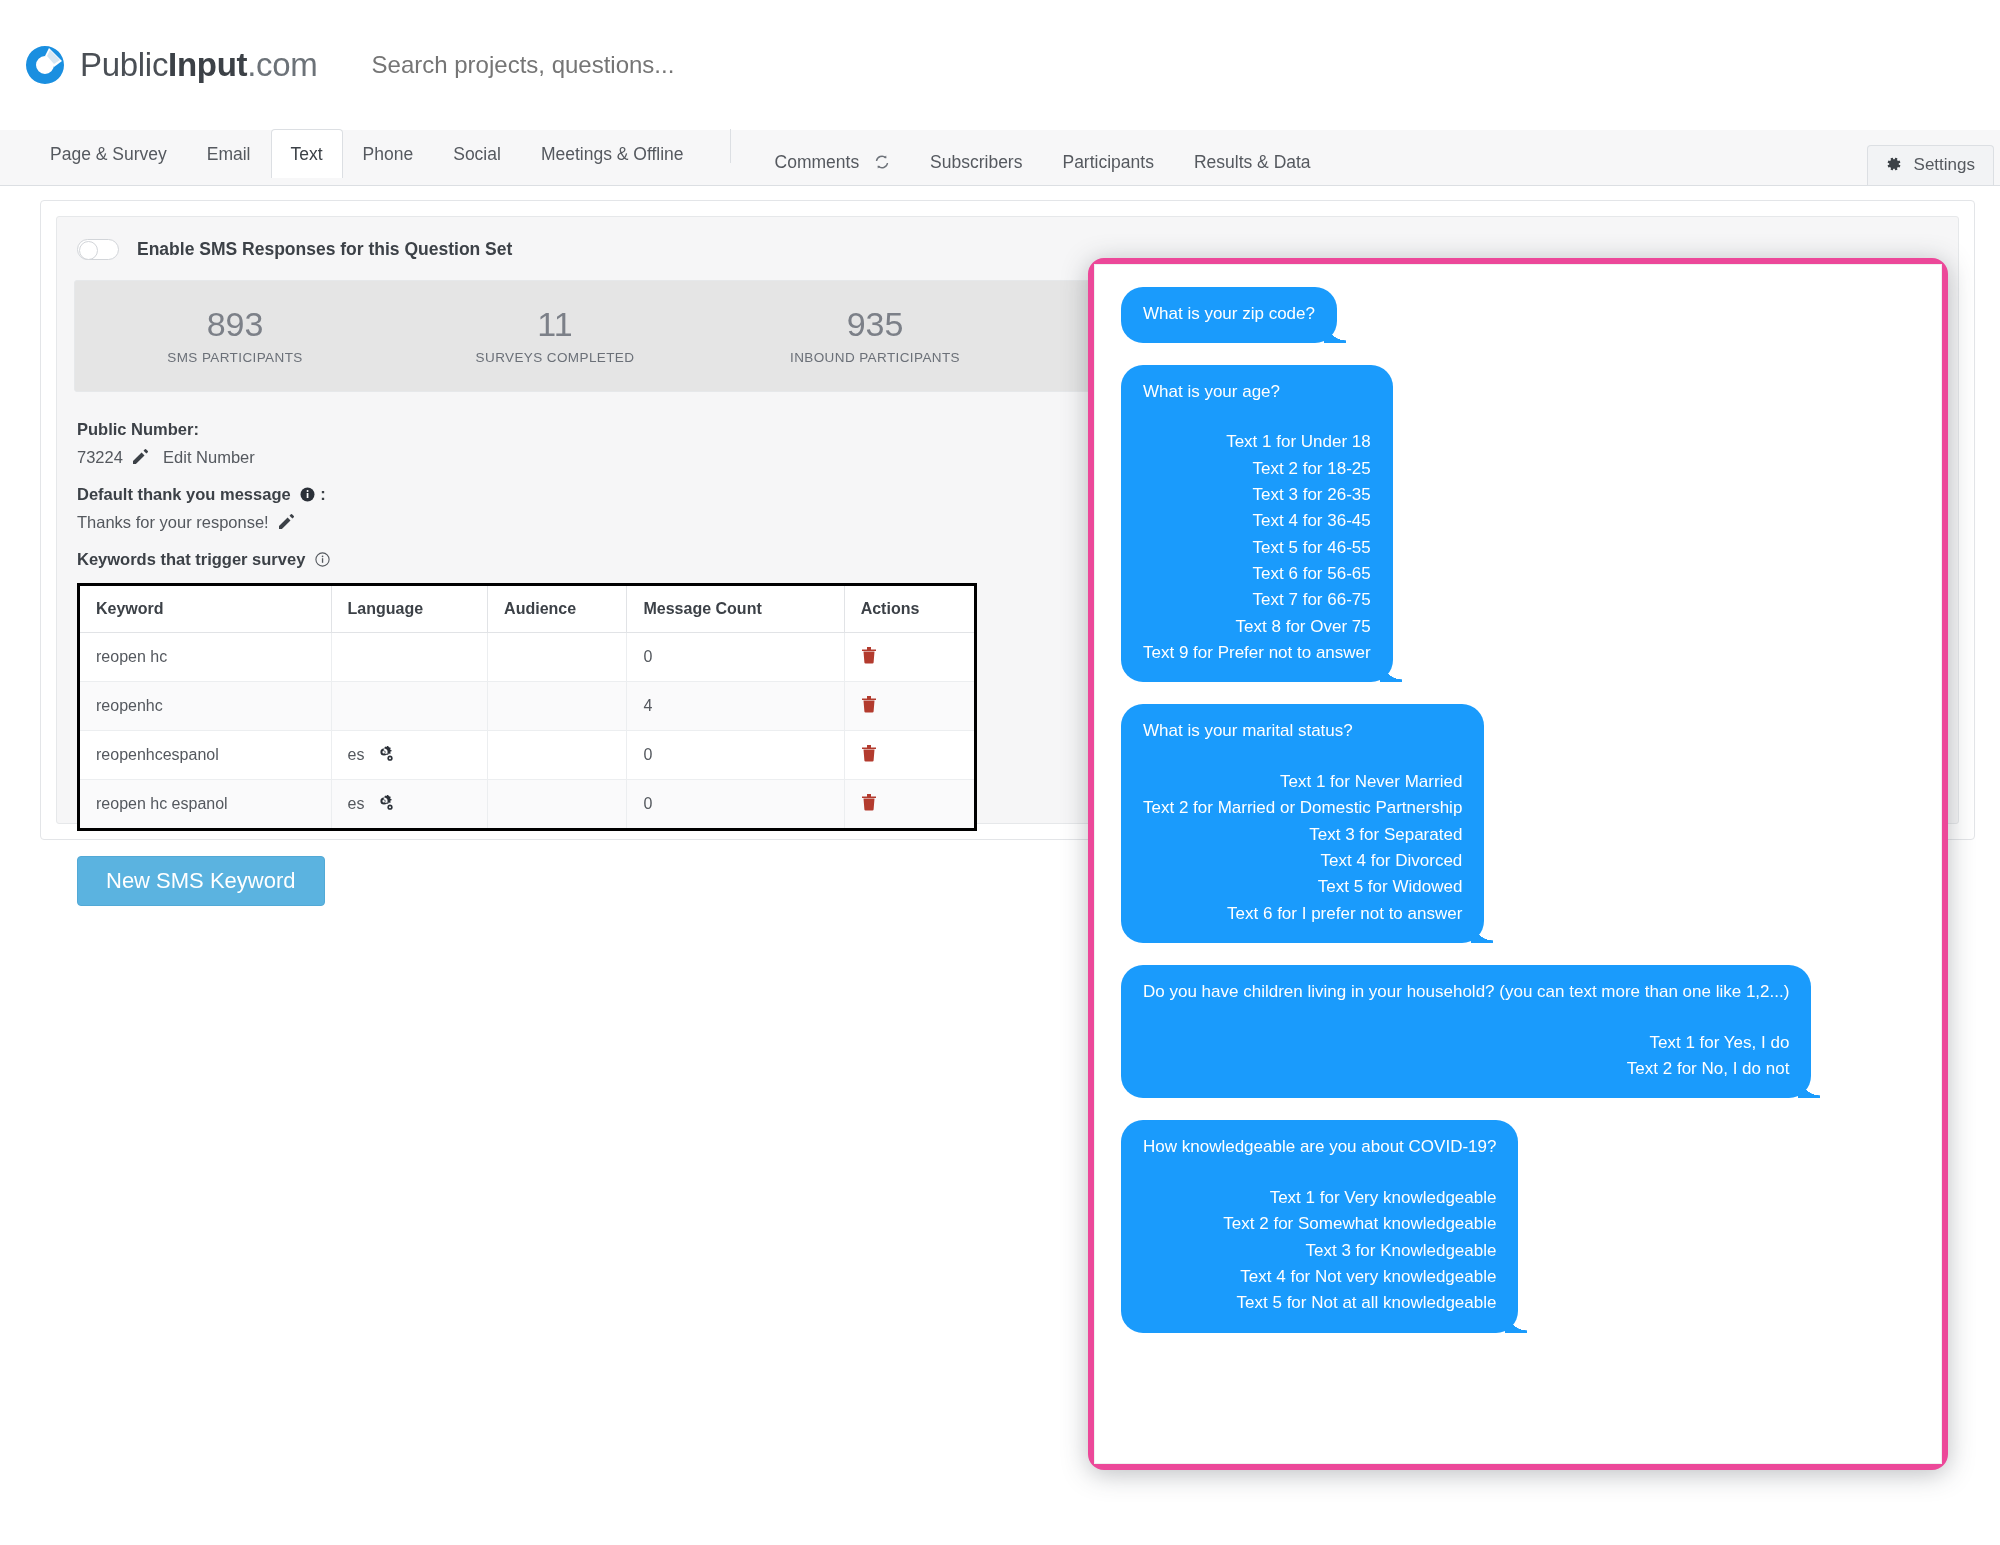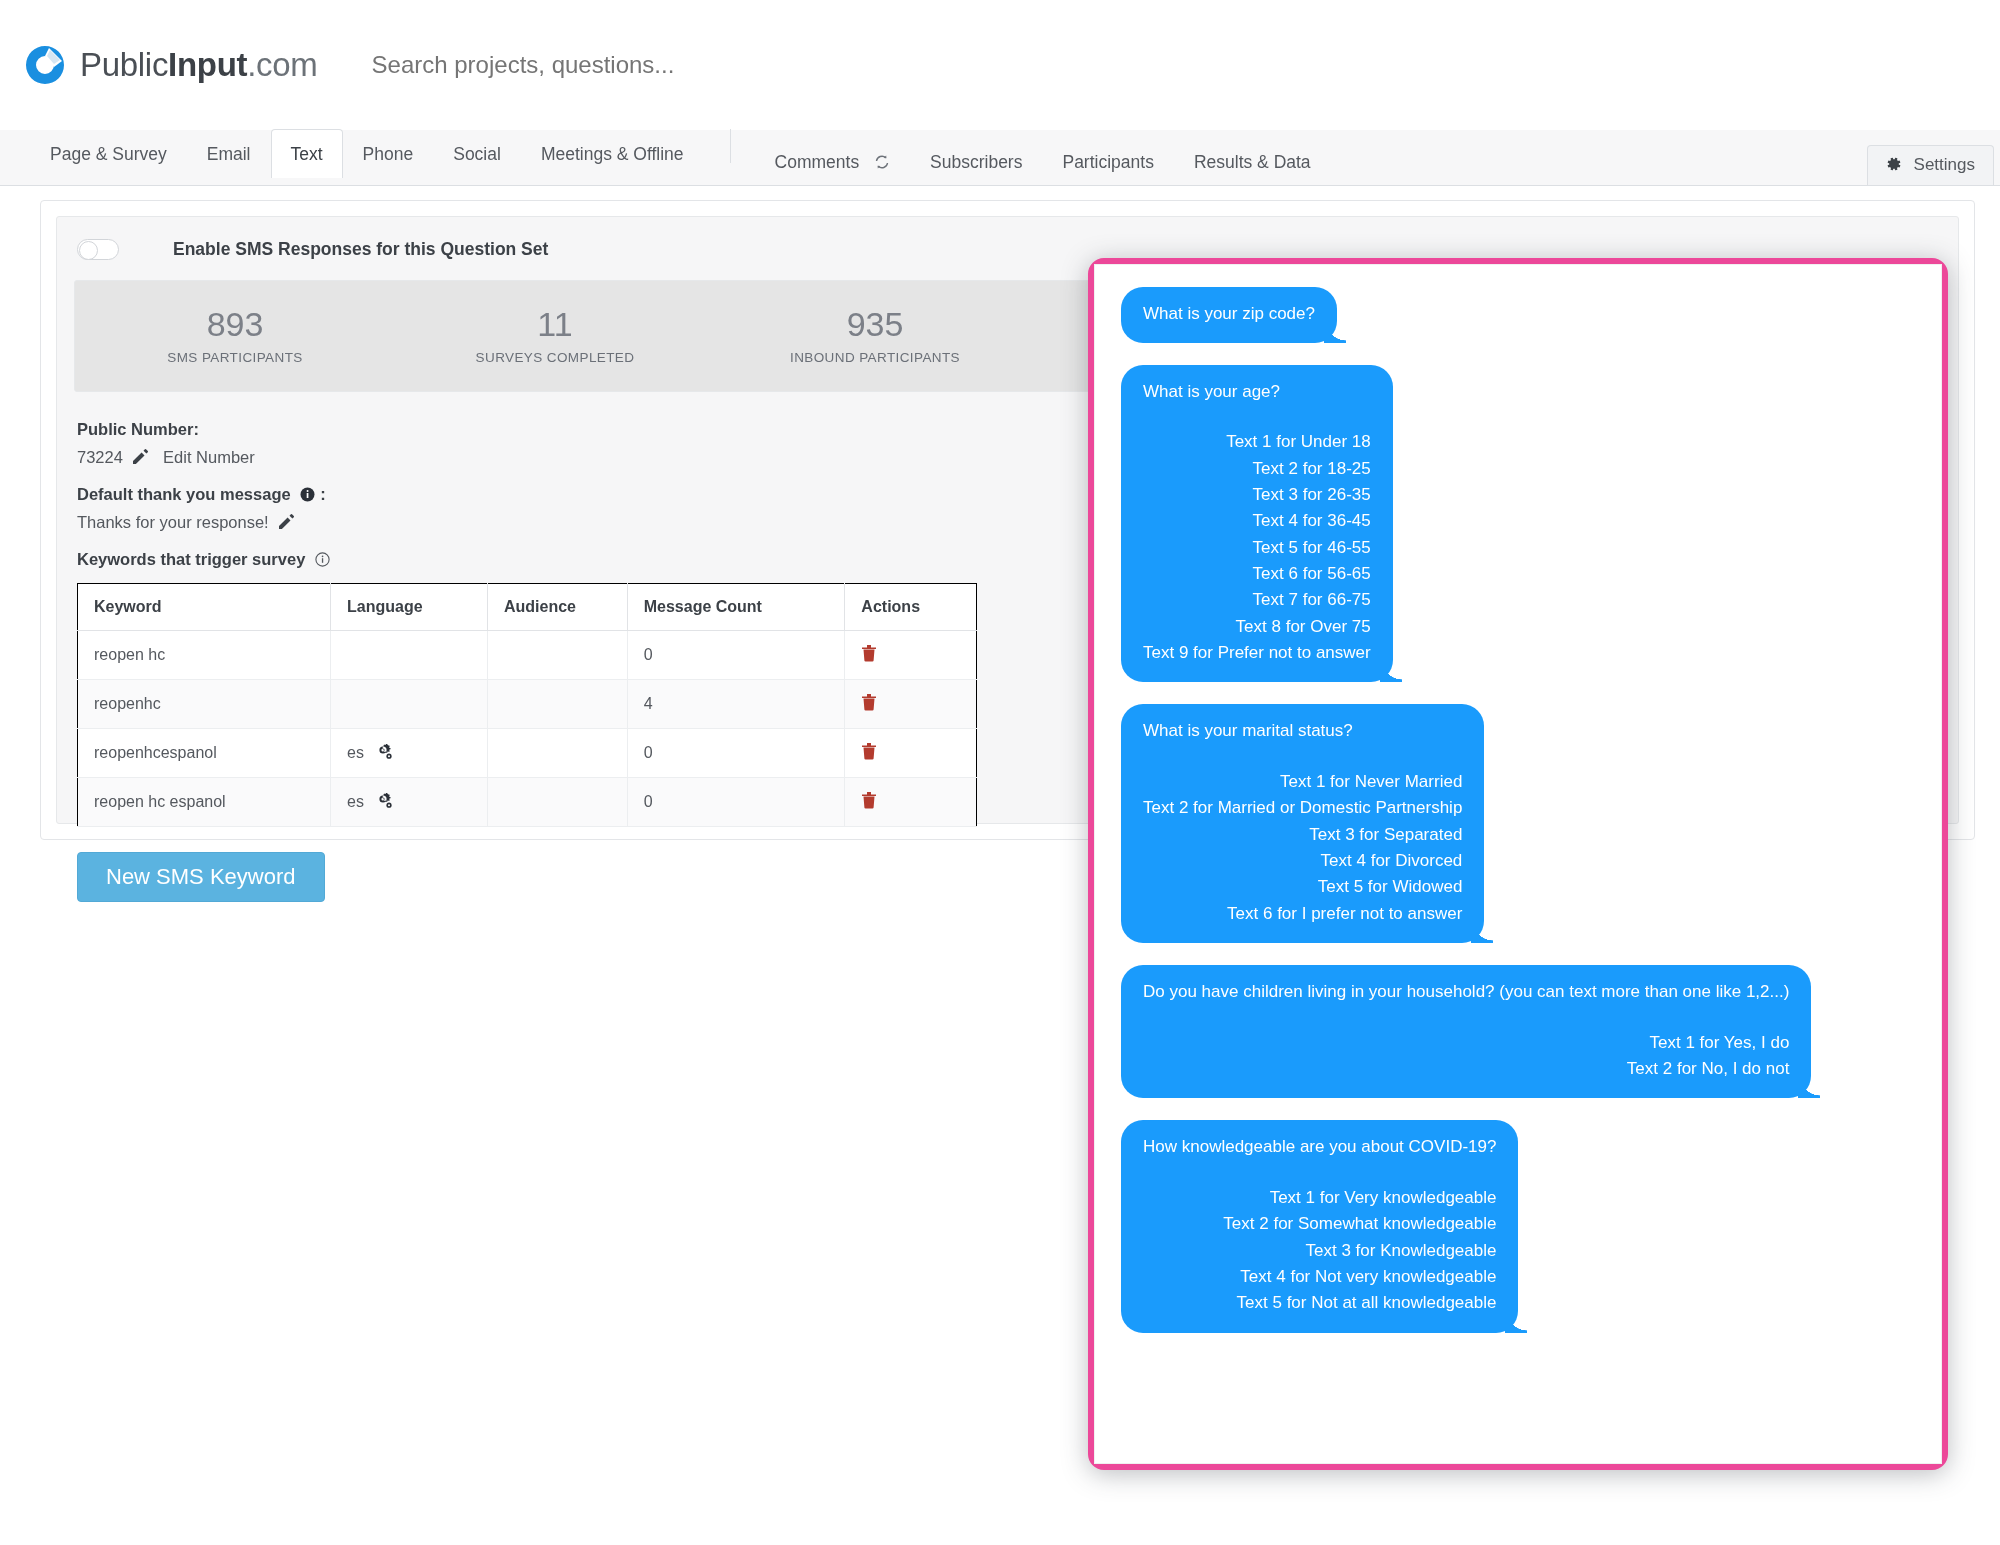--- a/index.html
+++ b/index.html
@@ -67,21 +67,21 @@
 
   
   .card {
     position: absolute; left: 40px; top: 200px; width: 1935px; height: 640px;
     background: #ffffff; border: 1px solid #e3e5e8; border-radius: 4px;
   }
   .panel {
     position: absolute; left: 15px; top: 15px; right: 15px; bottom: 15px;
     background: #f6f6f7; border: 1px solid #e6e8ea; border-radius: 3px;
   }
-  .toggle-row { display: flex; align-items: center; padding: 22px 0 0 20px; gap: 36px; }
+  .toggle-row { display: flex; align-items: center; padding: 22px 0 0 20px; }
   .toggle {
     width: 42px; height: 21px; border-radius: 11px; background: #ffffff;
     border: 1px solid #d2d5d9; position: relative; flex: none; cursor: pointer;
   }
   .toggle:after {
     content: ""; position: absolute; left: 1px; top: 1px;
     width: 17px; height: 17px; border-radius: 50%; background: #ffffff;
     border: 1px solid #d2d5d9;
   }
   .toggle-label { margin-left: 18px; font-size: 17.5px; font-weight: 700; color: #3c4147; }
@@ -99,21 +99,21 @@
   .detail { padding: 28px 0 0 20px; }
   .d-label { font-size: 16.5px; font-weight: 700; color: #3c4147; }
   .d-value { font-size: 16.5px; color: #54585e; margin-top: 9px; }
   .d-value .edit-ico, .d-label .info-ico { margin: 0 5px; vertical-align: -2px; display:inline-block; }
   .d-spacer { height: 18px; }
   .edit-link { color: #54585e; margin-left: 4px; cursor: pointer; text-align: center; }
 
   
   table.kw {
     margin-top: 14px; border-collapse: collapse; width: 900px;
-    background: #ffffff; border: 1px solid #000000;
+    background: #ffffff; border: 3px solid #000000;
   }
   table.kw th {
     text-align: left; font-size: 16px; font-weight: 700; color: #3c4147;
     padding: 14px 16px; border-right: 1px solid #e1e3e6;
     border-bottom: 1px solid #e1e3e6; background: #ffffff;
   }
   table.kw td {
     font-size: 16px; color: #54585e; padding: 13px 16px;
     border-right: 1px solid #eceef0; border-bottom: 1px solid #eceef0;
   }

